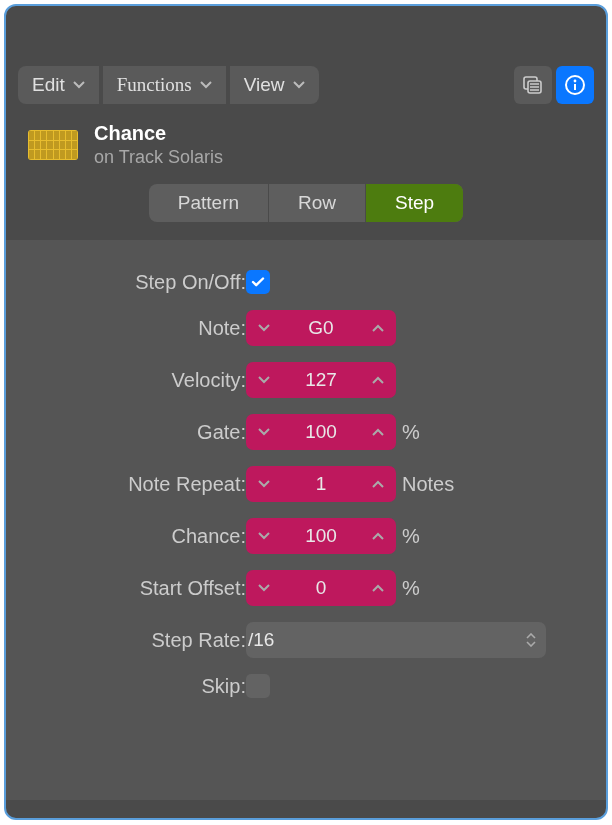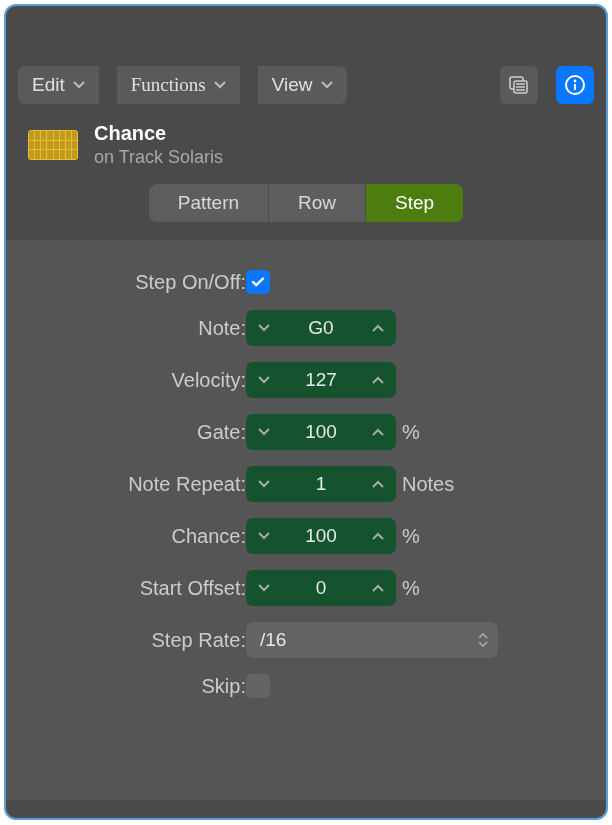--- a/index.html
+++ b/index.html
@@ -17,21 +17,21 @@
       background: #4a4a4a;
       border: 2px solid #5a9edb;
       border-radius: 12px;
       overflow: hidden;
     }
     .toolbar {
       display: flex;
       align-items: center;
       padding: 10px 12px 0 12px;
       margin-top: 50px;
-      gap: 18px;
+      gap: 4px;
     }
     .menu-btn {
       display: flex;
       align-items: center;
       gap: 8px;
       padding: 8px 14px;
       background: #5a5a5a;
       border-radius: 6px;
       color: #e0e0e0;
       font-size: 19px;
@@ -141,21 +141,21 @@
       cursor: pointer;
     }
     .checkbox.checked {
       background: #0a77ff;
     }
     .checkbox.checked svg { display: block; }
     .checkbox svg { display: none; }
     .stepper {
       display: flex;
       align-items: center;
-      background: #14532d;
+      background: #be185d;
       border-radius: 7px;
       height: 36px;
       min-width: 150px;
     }
     .stepper-btn {
       width: 36px;
       height: 36px;
       display: flex;
       align-items: center;
       justify-content: center;
@@ -172,24 +172,24 @@
       color: #cccccc;
       font-size: 20px;
       margin-left: 6px;
     }
     .select {
       background: #636363;
       border-radius: 7px;
       height: 36px;
       display: flex;
       align-items: center;
-      padding: 0 10px 0 14px;
+      padding: 0 10px 0 2px;
       color: #e8e8e8;
       font-size: 19px;
-      width: 252px;
+      width: 300px;
       cursor: pointer;
       justify-content: space-between;
     }
     .updown {
       display: flex;
       flex-direction: column;
       gap: 2px;
     }
   </style>
 </head>

